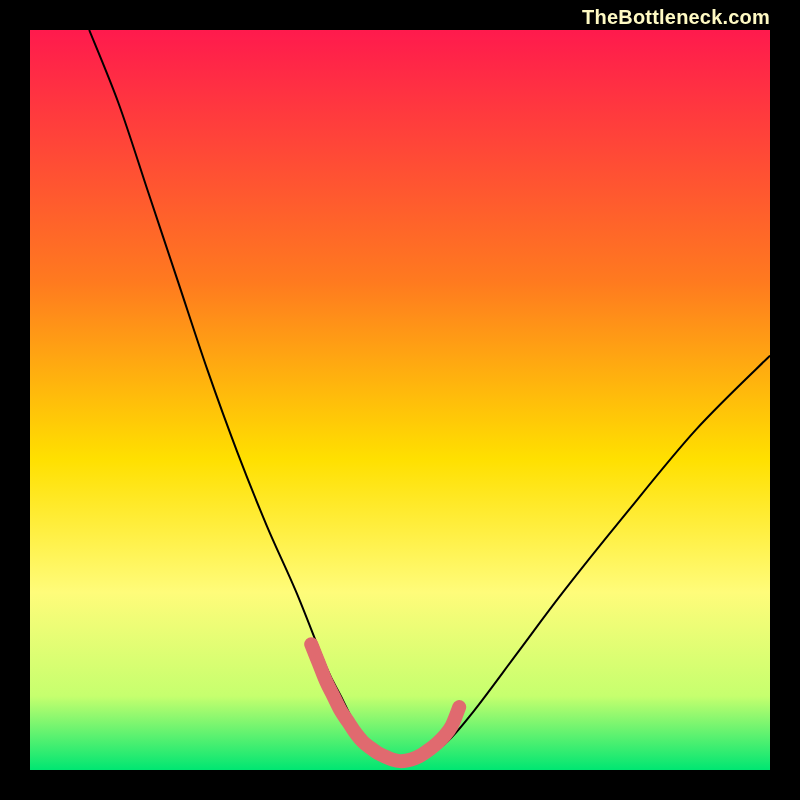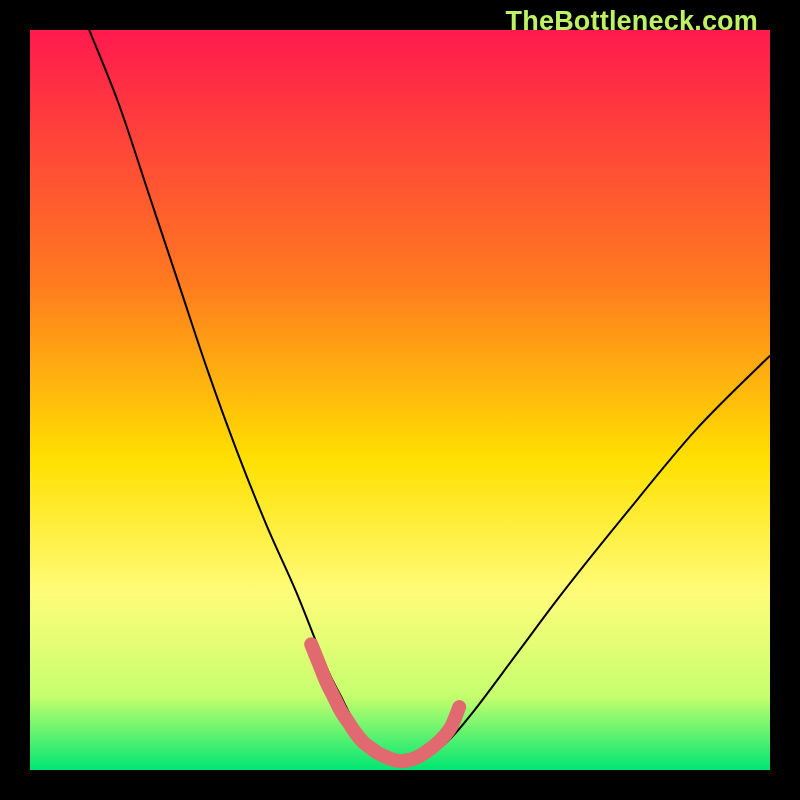--- a/index.html
+++ b/index.html
@@ -15,25 +15,25 @@
   .plot {
     position: absolute;
     left: 0;
     top: 0;
     width: 740px;
     height: 740px;
   }
   .watermark {
     position: absolute;
     top: 6px;
-    right: 42px;
+    right: 30px;
     font-family: Arial, Helvetica, sans-serif;
-    font-size: 27px;
+    font-size: 20px;
     font-weight: 600;
-    color: #bef264;
+    color: #fef9c3;
     letter-spacing: 0.2px;
   }
 </style>
 </head>
 <body>
 
 <div class="frame">
   <svg class="plot" viewBox="0 0 740 740" preserveAspectRatio="none">
     <defs>
       <linearGradient id="bg-grad" x1="0" y1="0" x2="0" y2="1">

